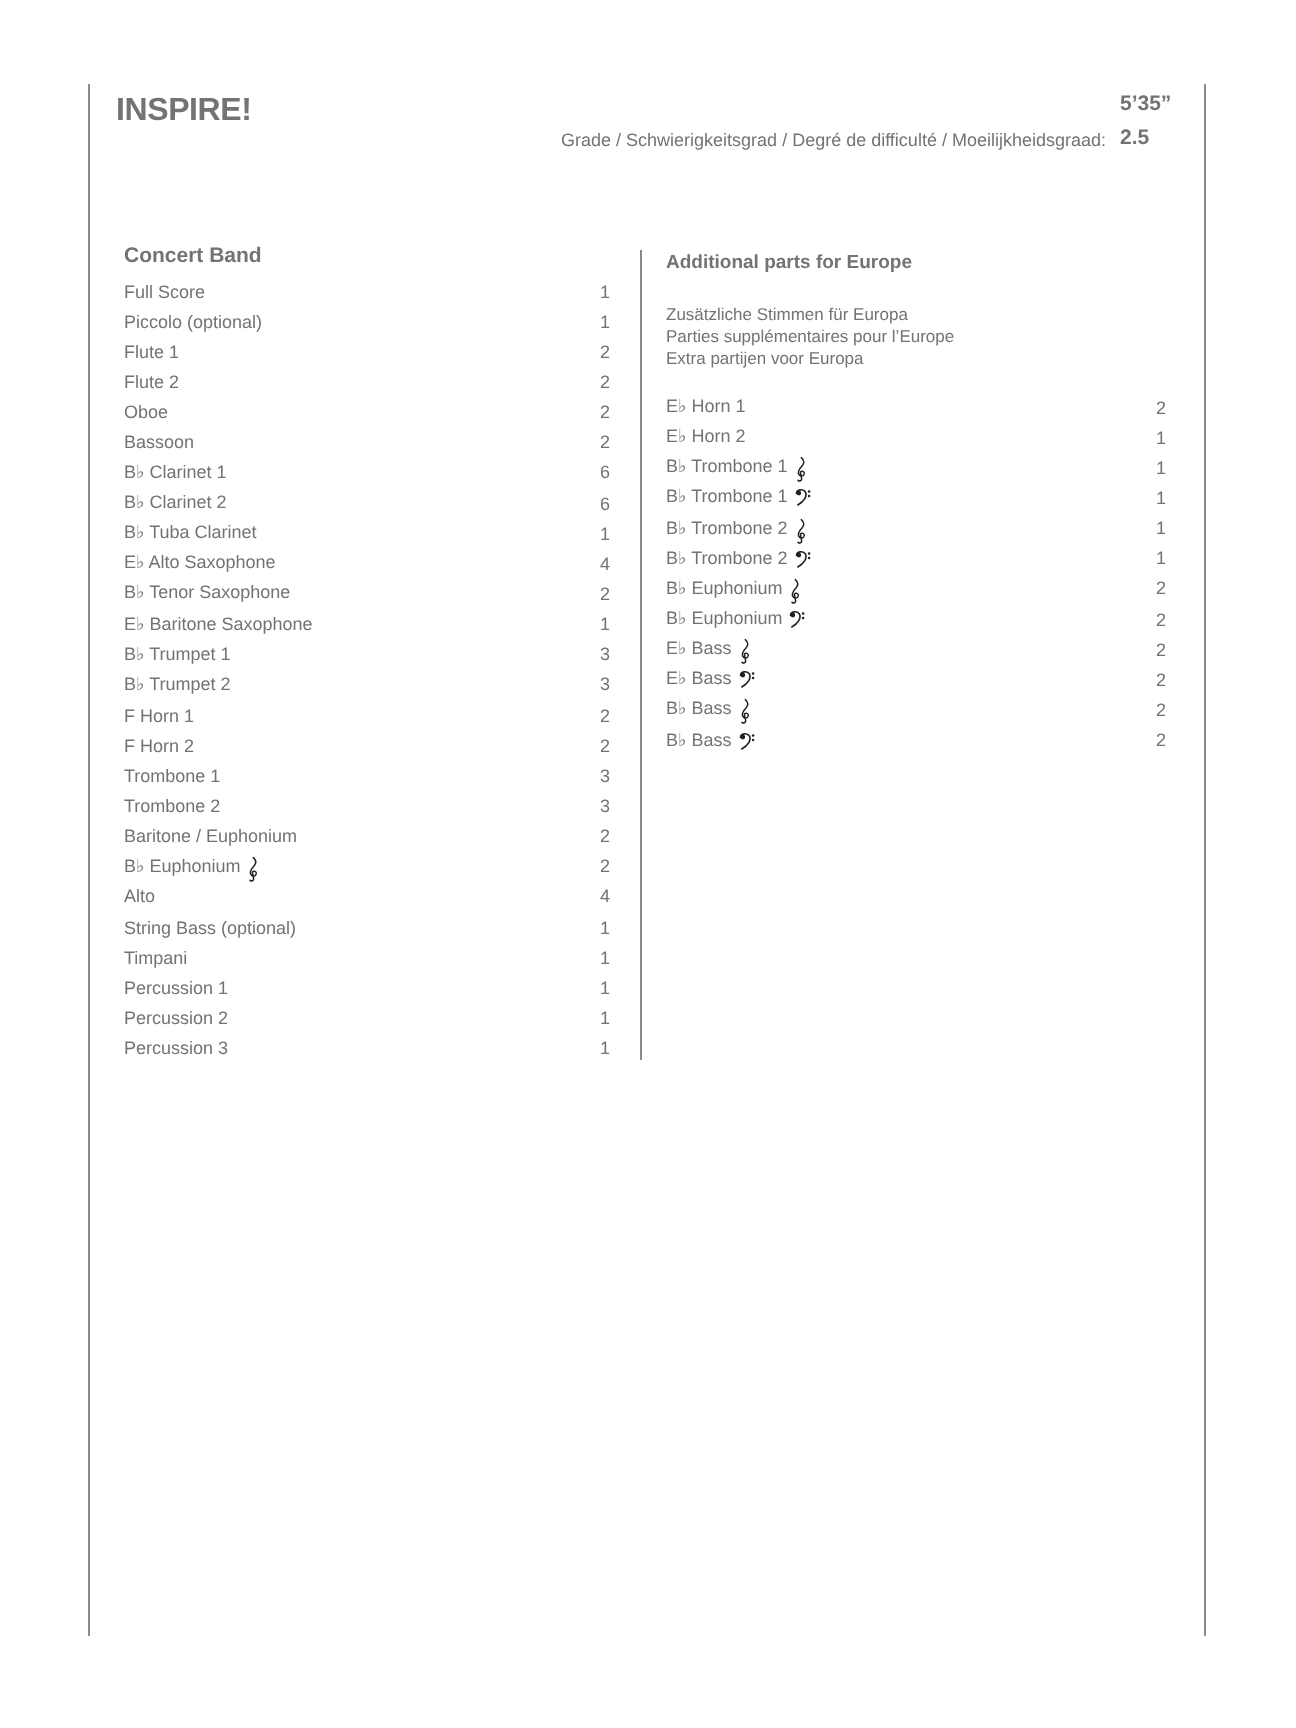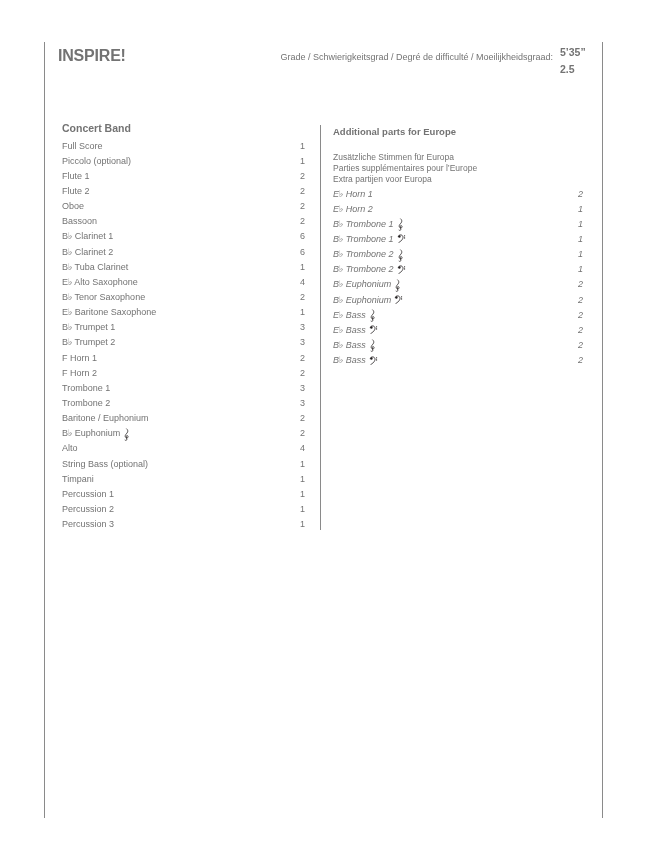--- a/index.html
+++ b/index.html
@@ -19,39 +19,39 @@
 
   .title{
     position:absolute;left:58px;top:47px;
     font-size:16px;font-weight:bold;letter-spacing:-0.2px;
   }
   .meta-label{
     position:absolute;left:150px;right:95px;text-align:right;
     font-size:9px;line-height:11px;
   }
   .meta-label-1{top:48px;}
-  .meta-label-2{top:52px;}
+  .meta-label-2{top:65px;}
   .meta-value{
     position:absolute;left:560px;width:42px;text-align:left;
     font-size:10.5px;font-weight:bold;line-height:11px;
   }
   .meta-value-1{top:47px;}
   .meta-value-2{top:64px;}
 
   .col-header{font-weight:bold;position:absolute;text-align:right;}
   .left-header{left:62px;top:122px;font-size:10.5px;}
   .right-header{left:333px;top:126px;font-size:9.5px;}
   .subtitles{
     position:absolute;left:333px;top:152px;
     font-size:8.5px;line-height:11px;
   }
 
   .list{position:absolute;display:flex;flex-direction:column;}
   .left-list{left:62px;top:138px;width:243px;}
-  .right-list{left:333px;top:186px;width:250px;font-style:italic;}
+  .right-list{left:333px;top:196px;width:250px;}
   .row{
     display:flex;justify-content:space-between;align-items:center;
     height:15.15px;font-size:9px;white-space:nowrap;
   }
   .lab{display:inline-flex;align-items:center;gap:3px;}
   .qty{text-align:right;}
   .clef{display:inline-flex;align-items:center;}
   .clef svg{display:block;}
   .clef-treble svg{height:13px;width:7px;margin-top:2px;}
   .clef-bass svg{height:9px;width:9px;}

